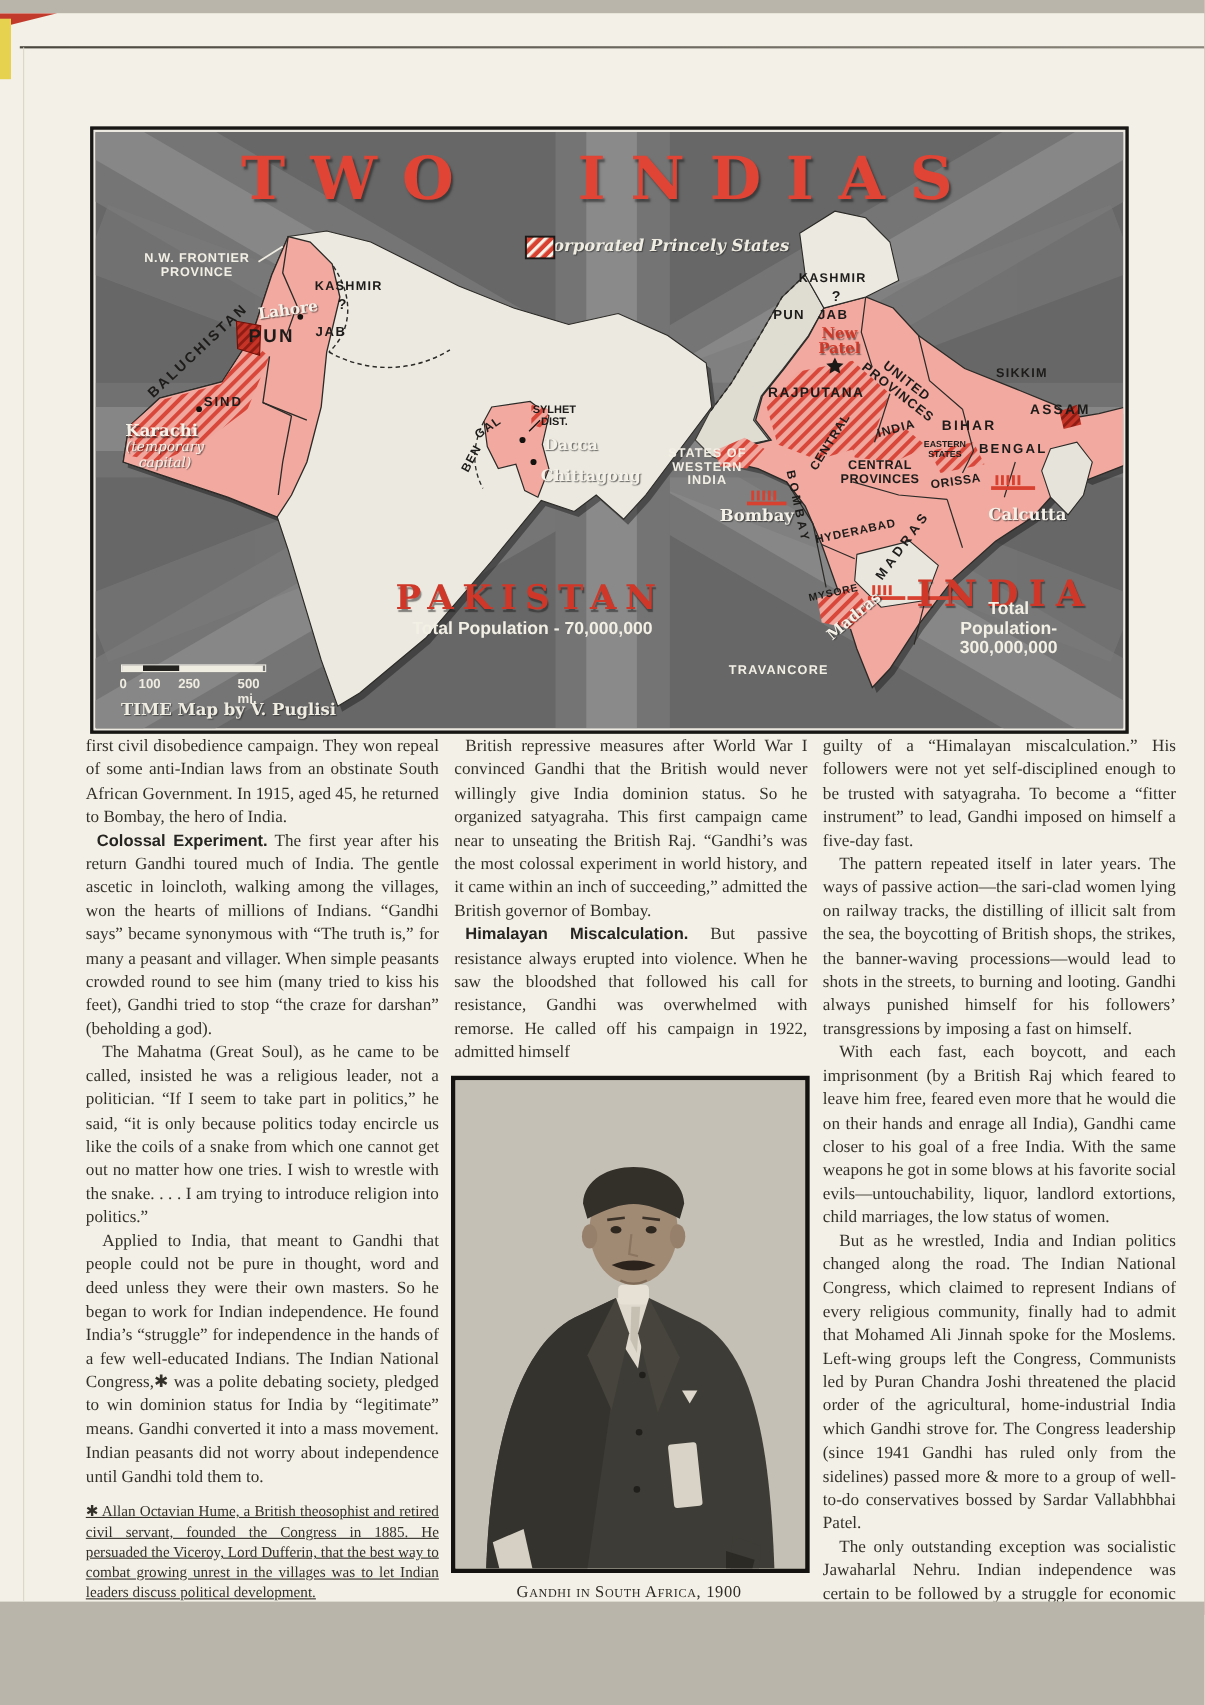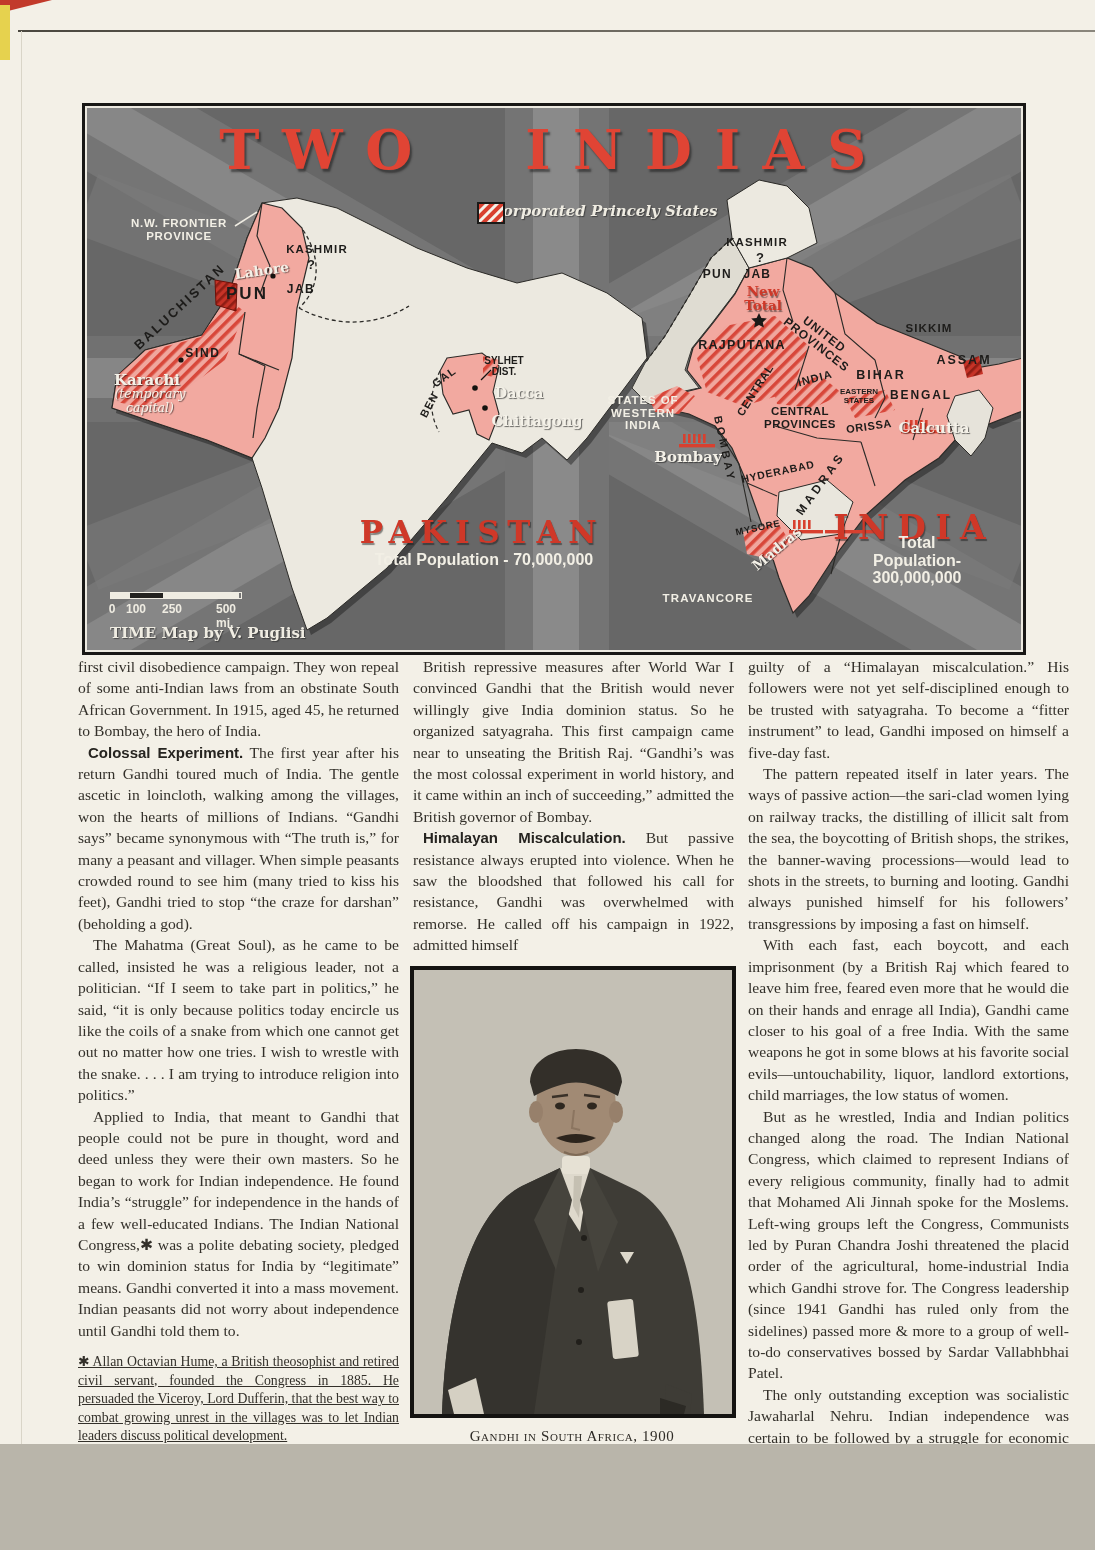--- a/index.html
+++ b/index.html
@@ -1,16 +1,16 @@
 <!DOCTYPE html>
 <html><head>
 <meta charset="utf-8">
 <style>
   html,body{margin:0;padding:0;background:#b9b5aa;}
-  .page{position:relative;width:1095px;height:1444px;margin:0 auto;background:#f3f0e7;
+  .page{position:relative;width:1095px;height:1444px;margin:12px auto;background:#f3f0e7;
         overflow:hidden;font-family:"Liberation Serif","DejaVu Serif",serif;color:#33302a;}
   
   .corner-red{position:absolute;left:0;top:0;width:0;height:0;
               border-top:13px solid #c23a2b;border-right:52px solid transparent;}
   .edge-yellow{position:absolute;left:0;top:5px;width:10px;height:55px;background:#e6d24e;}
   .hairline-top{position:absolute;left:18px;top:30px;width:1077px;height:2px;
                 background:linear-gradient(90deg,#4a473f,#8a867c);}
   .hairline-left{position:absolute;left:21px;top:31px;width:1px;height:1500px;background:#d9d5c8;}
 
   
@@ -235,36 +235,36 @@
 
       <span class="ml w" style="left:556px;top:305px;font-size:11.5px;letter-spacing:.08em">STATES OF
 WESTERN
 INDIA</span>
       <span class="ml ws" style="left:601px;top:349px;font-size:15px">Bombay</span>
 
       <span class="ml b" style="left:670px;top:134px;font-size:11.5px;letter-spacing:.1em">KASHMIR</span>
       <span class="ml b" style="left:673px;top:150px;font-size:13px">?</span>
       <span class="ml b" style="left:650px;top:167px;font-size:12px;letter-spacing:.1em;word-spacing:.6em">PUN JAB</span>
       <span class="ml red-name" style="left:676px;top:190px;font-size:13.5px;white-space:pre-line;line-height:1.05">New
-Total</span>
+Patel</span>
       <span class="ml b" style="left:733px;top:232px;font-size:12px;letter-spacing:.08em;--r:38deg">UNITED
 PROVINCES</span>
       <span class="ml b" style="left:655px;top:238px;font-size:12.5px;letter-spacing:.1em">RAJPUTANA</span>
       <span class="ml b" style="left:842px;top:220px;font-size:11.5px;letter-spacing:.1em">SIKKIM</span>
       <span class="ml b" style="left:877px;top:253px;font-size:12.5px;letter-spacing:.16em">ASSAM</span>
       <span class="ml b" style="left:794px;top:268px;font-size:12.5px;letter-spacing:.16em">BIHAR</span>
       <span class="ml b" style="left:834px;top:288px;font-size:12px;letter-spacing:.16em">BENGAL</span>
       <span class="ml b" style="left:668px;top:282px;font-size:11px;letter-spacing:.08em;--r:-58deg">CENTRAL</span>
       <span class="ml b" style="left:728px;top:270px;font-size:11px;letter-spacing:.1em;--r:-15deg">INDIA</span>
       <span class="ml b" style="left:772px;top:289px;font-size:8px">EASTERN
 STATES</span>
       <span class="ml b" style="left:713px;top:310px;font-size:11.5px;letter-spacing:.04em">CENTRAL
 PROVINCES</span>
       <span class="ml b" style="left:782px;top:318px;font-size:11px;--r:-8deg;letter-spacing:.06em">ORISSA</span>
-      <span class="ml ws" style="left:847px;top:320px;font-size:15px">Calcutta</span>
+      <span class="ml ws" style="left:847px;top:348px;font-size:15px">Calcutta</span>
       <span class="ml b" style="left:638px;top:341px;font-size:11px;letter-spacing:.3em;--r:78deg">BOMBAY</span>
       <span class="ml b" style="left:691px;top:364px;font-size:10.5px;letter-spacing:.08em;--r:-12deg">HYDERABAD</span>
       <span class="ml b" style="left:734px;top:376px;font-size:12px;letter-spacing:.3em;--r:-54deg">MADRAS</span>
       <span class="ml b" style="left:671px;top:420px;font-size:9.5px;letter-spacing:.08em;--r:-12deg">MYSORE</span>
       <span class="ml ws" style="left:690px;top:441px;font-size:14px;--r:-40deg">Madras</span>
       <span class="ml red-name" style="left:827px;top:420px;font-size:33px;letter-spacing:.28em">INDIA</span>
       <span class="ml w" style="left:830px;top:452px;font-size:16px">Total Population- 300,000,000</span>
       <span class="ml w" style="left:621px;top:490px;font-size:11.5px;letter-spacing:.1em">TRAVANCORE</span>
 
       <div class="scale-wrap">

